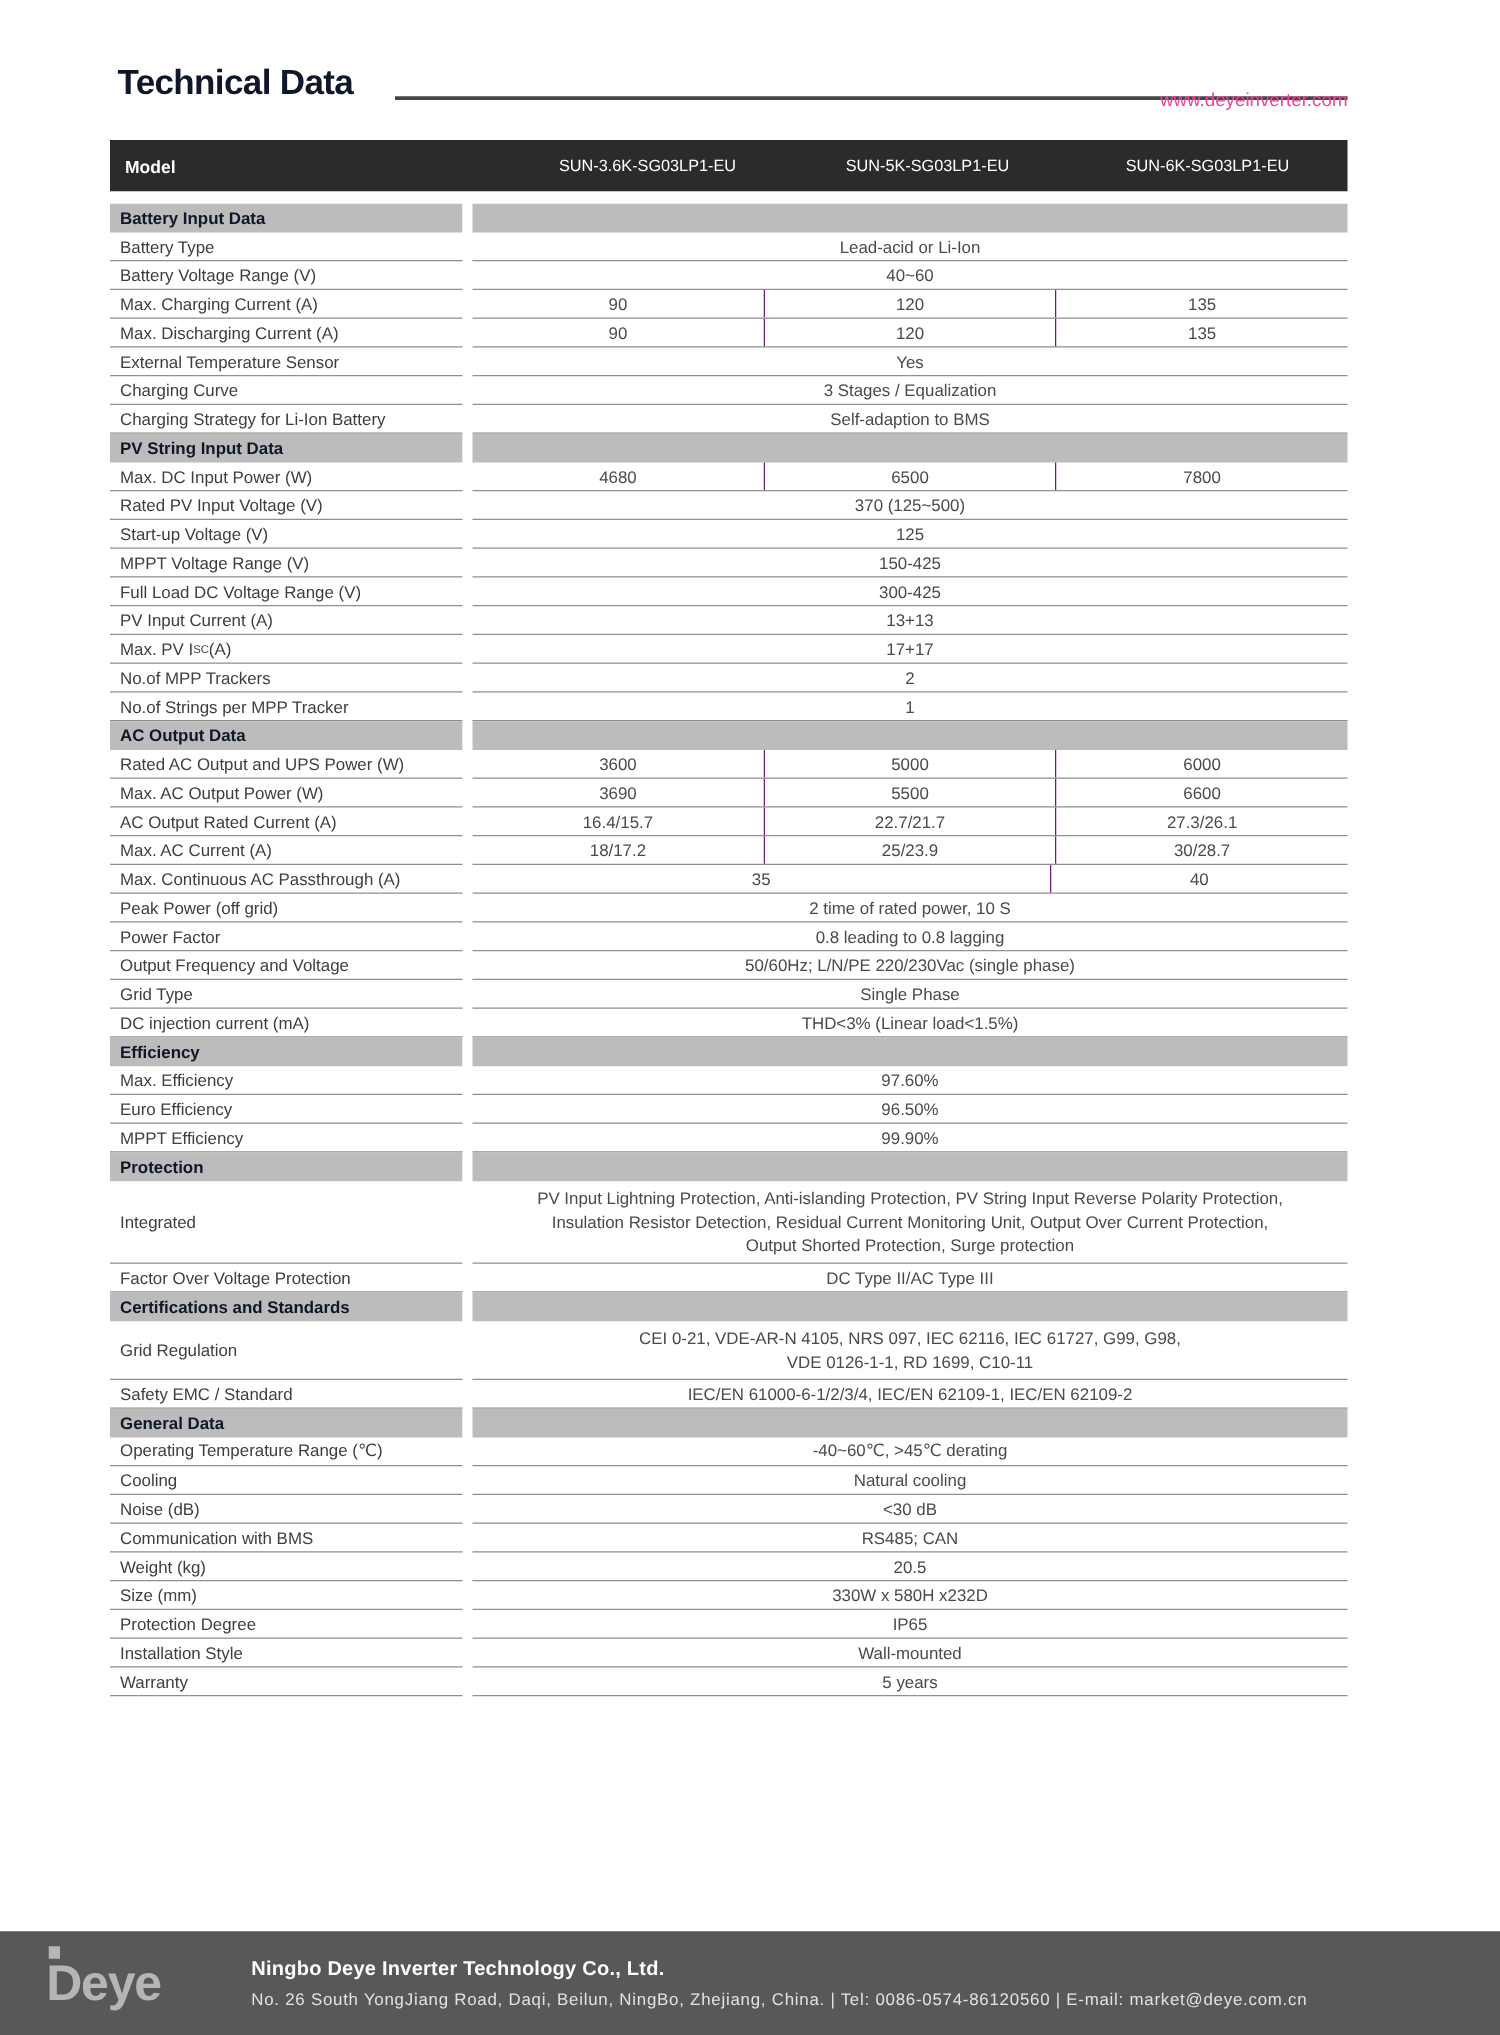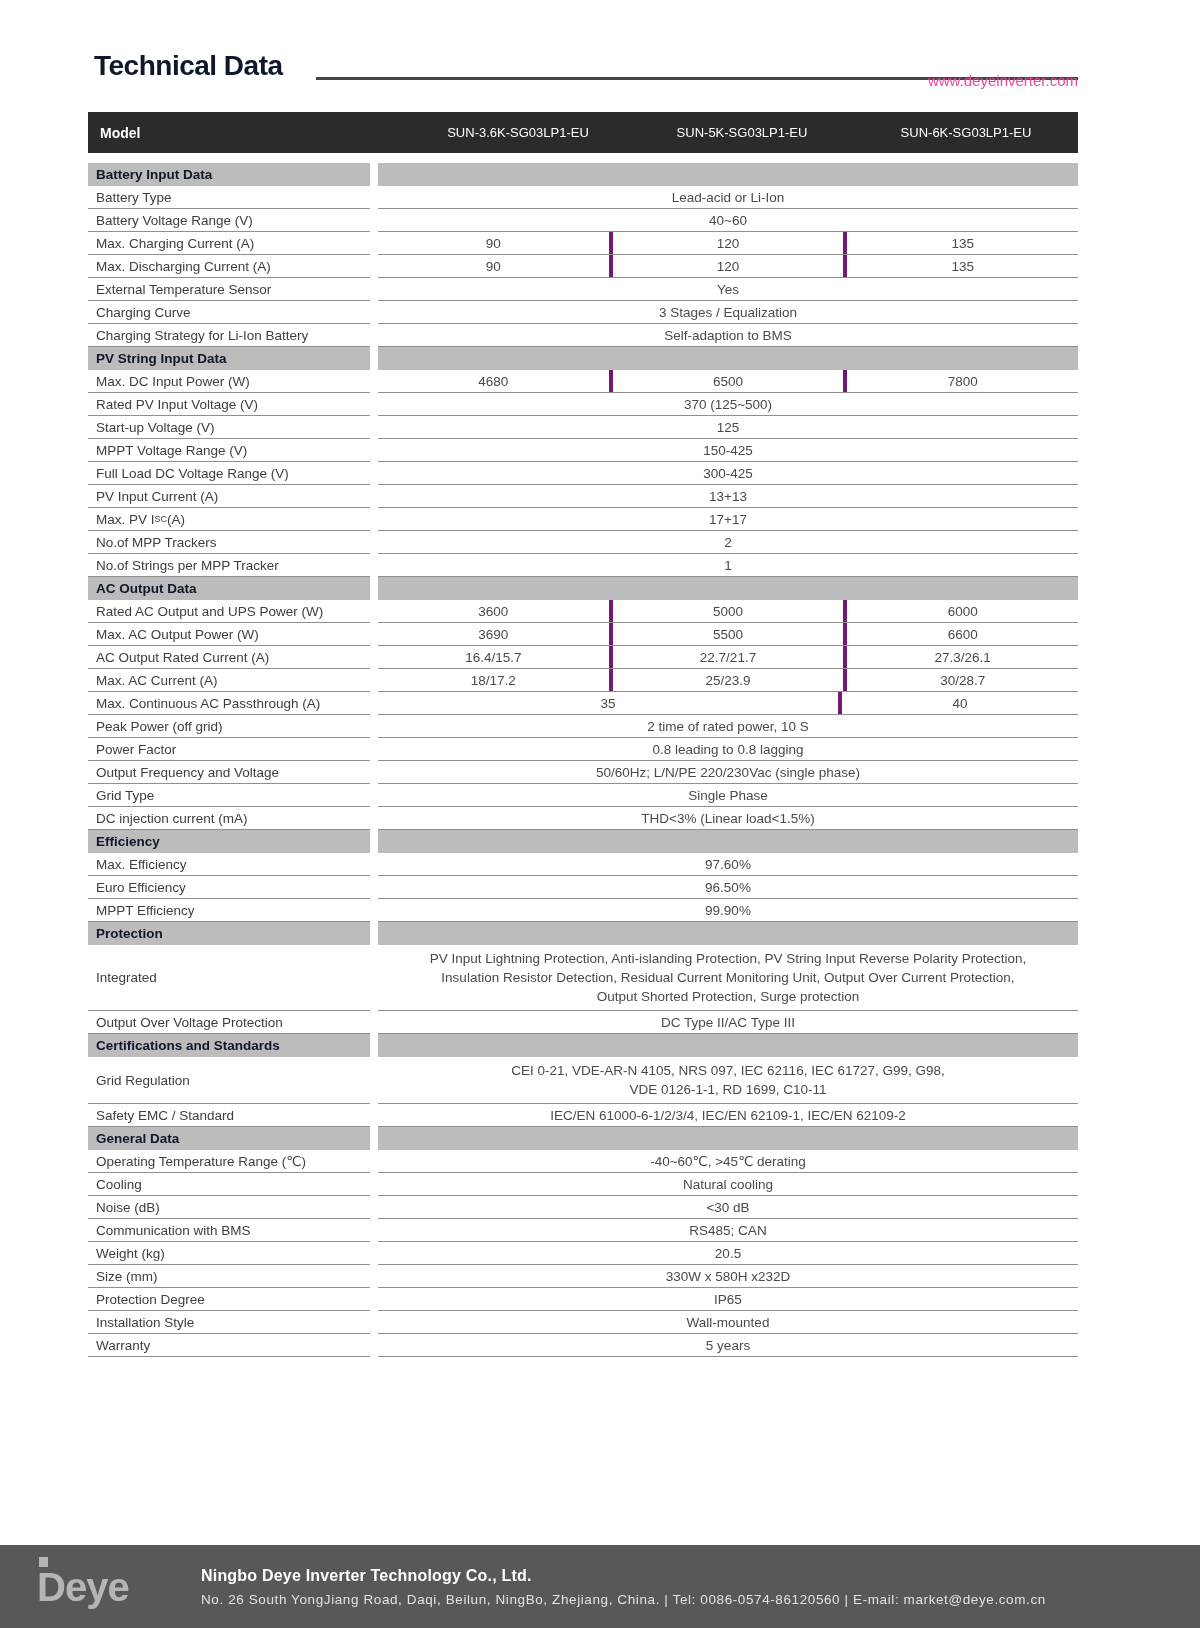--- a/index.html
+++ b/index.html
@@ -59,21 +59,21 @@
     font-size:13.5px; color:#4a4a4c;
   }
   .vcell {
     display:flex; align-items:center; justify-content:center;
     text-align:center; padding:2px 6px;
   }
   .vcell.span { flex:1; }
   .vcell.third { flex:1; }
   .vcell.two-thirds { flex:2; }
   .vcell.one-third { flex:1; }
-  .vcell + .vcell { border-left:4px solid #701a75; }
+  .vcell + .vcell { border-left:1px solid #701a75; }
   .vcell .multiline { line-height:19px; padding:2px 0; }
   sub.isc { font-size:9px; line-height:0; }
 
   
   .footer {
     position:absolute; left:0; right:0; top:1545px; bottom:0;
     background:#58585a; display:flex; align-items:center;
   }
   .logo { position:relative; margin-left:37px; width:128px; }
   .logo-text {
@@ -363,21 +363,21 @@
             <div class="vcell span">
               <div class="multiline">
                 <div>PV Input Lightning Protection, Anti-islanding Protection, PV String Input Reverse Polarity Protection,</div>
                 <div>Insulation Resistor Detection, Residual Current Monitoring Unit, Output Over Current Protection,</div>
                 <div>Output Shorted Protection, Surge protection</div>
               </div>
             </div>
           </div>
         </div>
         <div class="spec-row">
-          <div class="spec-label">Output Over Voltage Protection</div>
+          <div class="spec-label">Factor Over Voltage Protection</div>
           <div class="spec-gap"></div>
           <div class="spec-values">
             <div class="vcell span">DC Type II/AC Type III</div>
           </div>
         </div>
         <div class="section-header">
           <div class="sh-label">Certifications and Standards</div>
           <div class="sh-gap"></div>
           <div class="sh-fill"></div>
         </div>

